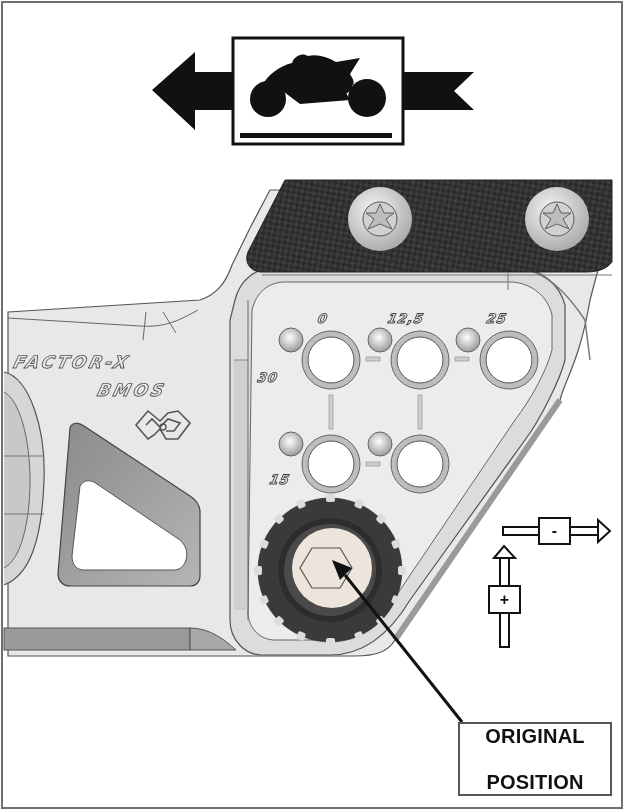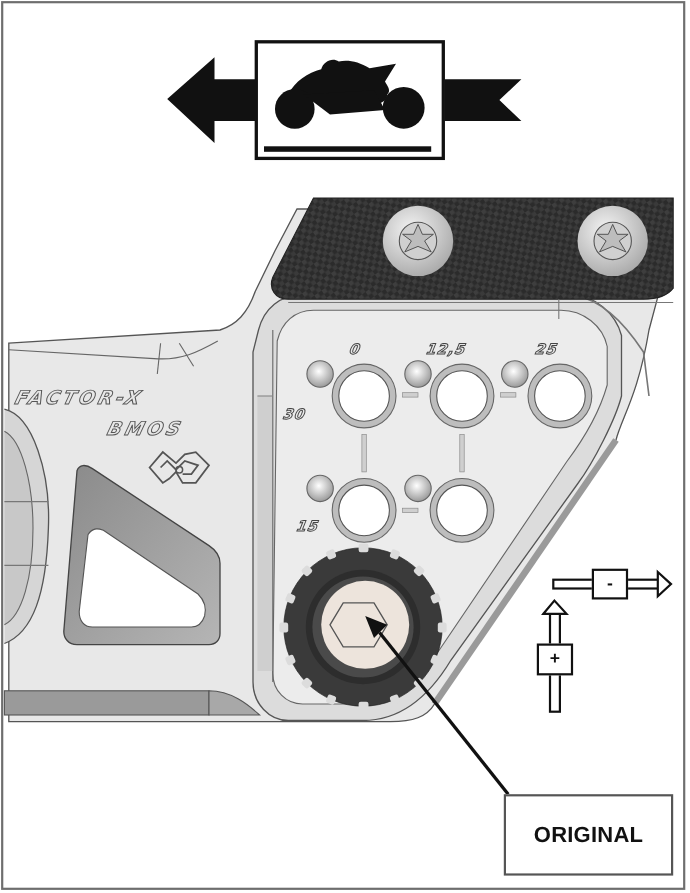--- a/index.html
+++ b/index.html
@@ -1,20 +1,20 @@
 <!DOCTYPE html>
 <html><head>
 <meta charset="utf-8">
 <style>
   html, body { margin: 0; padding: 0; background: #ffffff; }
   body { width: 627px; height: 812px; position: relative; overflow: hidden; font-family: "Liberation Sans", sans-serif; }
   .frame { position: absolute; left: 1px; top: 1px; width: 622px; height: 808px; border: 2px solid #6e6e6e; box-sizing: border-box; background: #fff; }
   svg.art { position: absolute; left: 0; top: 0; }
   .callout { position: absolute; left: 458px; top: 722px; width: 154px; height: 74px; border: 2px solid #555; box-sizing: border-box; background: #fff;
-    display: flex; flex-direction: column; align-items: center; justify-content: center; }
+    display: flex; flex-direction: column; align-items: center; justify-content: space-between; }
   .callout span { font-weight: bold; font-size: 20px; line-height: 24px; color: #111; letter-spacing: 0.2px; }
   .pos-label { position: absolute; font-family: "DejaVu Sans", sans-serif; font-style: italic; font-weight: bold; font-size: 13px; color: #e8e8e8;
     -webkit-text-stroke: 0.9px #444; letter-spacing: 1px; transform: skewX(-12deg); }
   .brand { position: absolute; font-family: "DejaVu Sans", sans-serif; font-style: italic; font-weight: bold; color: #e8e8e8; -webkit-text-stroke: 0.9px #555;
     letter-spacing: 3px; transform: skewX(-15deg); }
   .sign-box { position: absolute; background: #fff; border: 2px solid #111; box-sizing: border-box; display: flex; align-items: center; justify-content: center;
     font-weight: bold; color: #111; font-size: 16px; }
 </style>
 </head>
 <body>
@@ -210,13 +210,14 @@
 </svg>
 
 <div class="pos-label" style="left:318px; top:311px;">0</div>
 <div class="pos-label" style="left:388px; top:311px;">12,5</div>
 <div class="pos-label" style="left:487px; top:311px;">25</div>
 <div class="pos-label" style="left:258px; top:370px;">30</div>
 <div class="pos-label" style="left:270px; top:472px;">15</div>
 
 <div class="callout">
   <span>ORIGINAL</span>
+  <span>POSITION</span>
 </div>
 
 </body></html>

